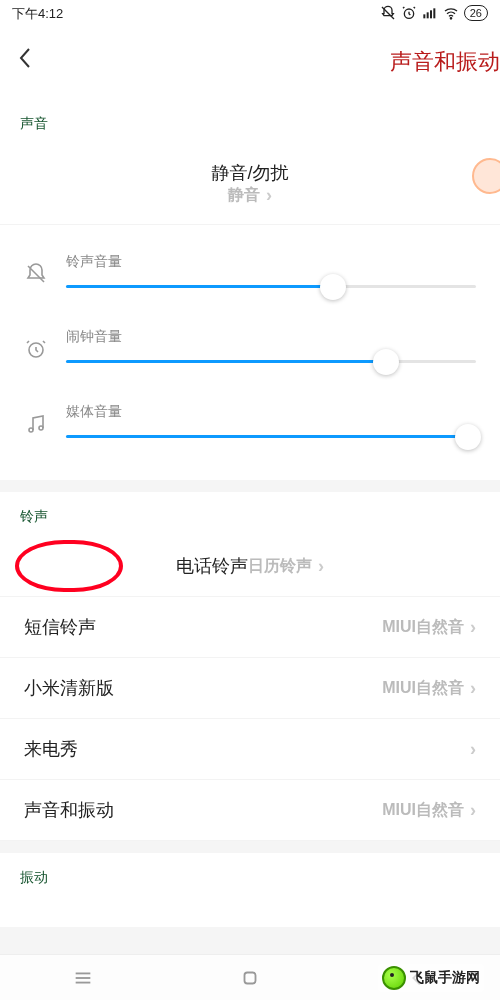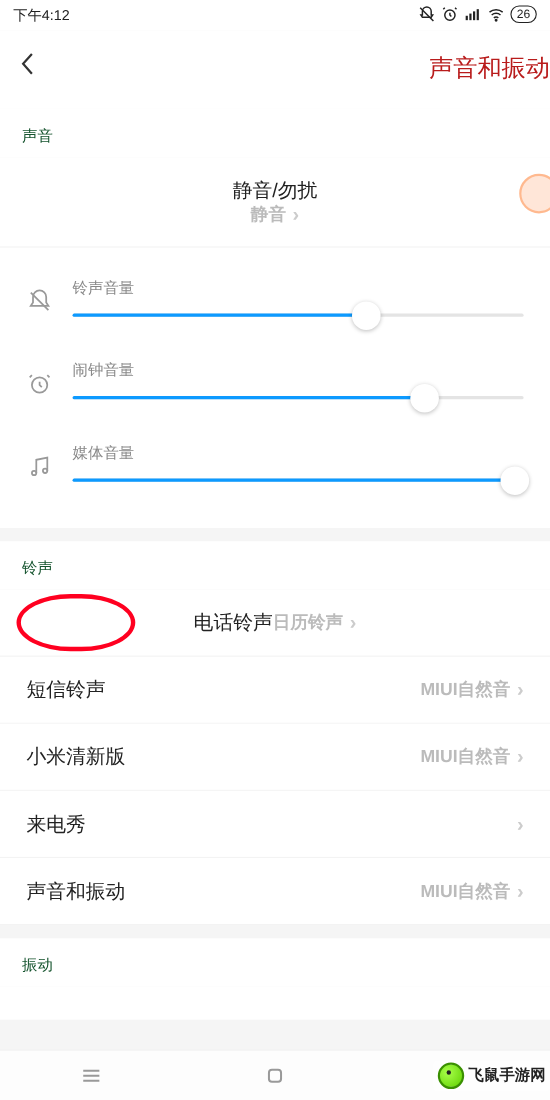--- a/index.html
+++ b/index.html
@@ -143,21 +143,21 @@
       background: #fdfdfd;
       display: flex;
       justify-content: space-around;
       align-items: center;
       border-top: 1px solid #eee;
     }
     .nav-btn { color: #999; }
     .nav-btn svg { display: block; }
     .watermark {
       position: absolute;
-      right: 0;
+      right: 16px;
       bottom: 8px;
       display: flex;
       align-items: center;
       gap: 4px;
       font-size: 14px;
       font-weight: 700;
       color: #222;
       background: rgba(255,255,255,0.6);
       padding: 2px 4px;
       border-radius: 4px;

